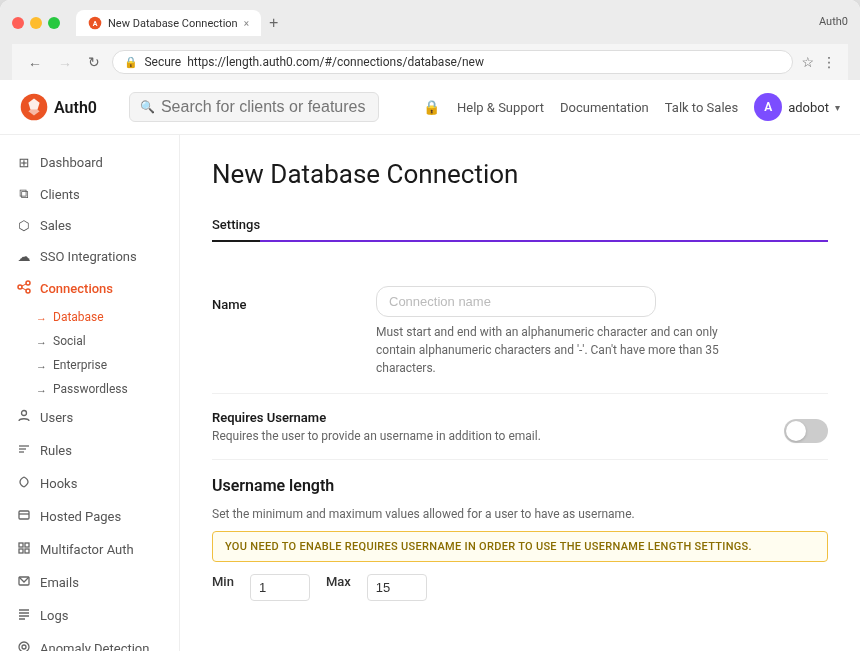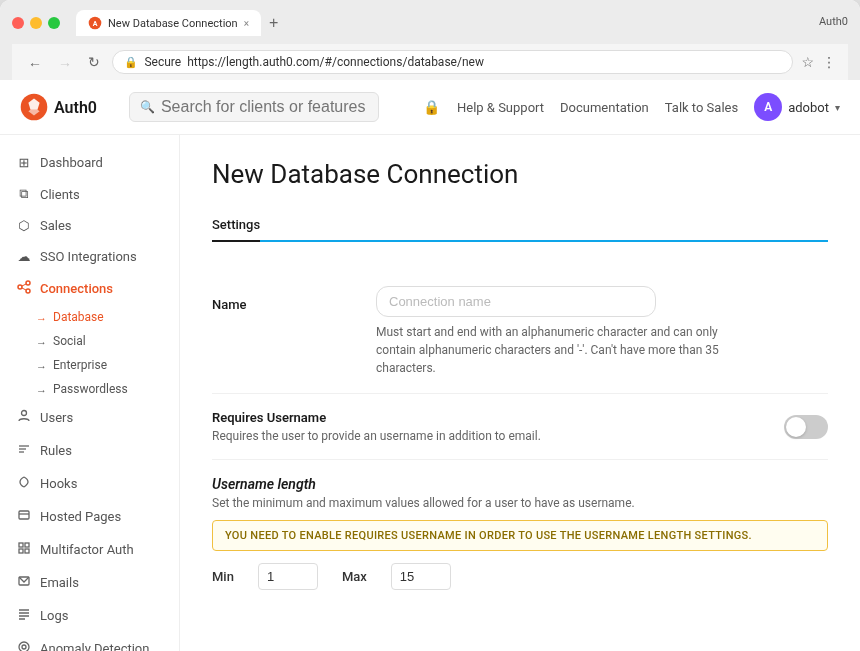--- a/index.html
+++ b/index.html
@@ -234,21 +234,21 @@
       overflow-y: auto;
     }
     .page-title {
       font-size: 26px;
       font-weight: 400;
       color: #1a1a1a;
       margin-bottom: 20px;
     }
     .tabs-bar {
       display: flex;
-      border-bottom: 2px solid #0ea5e9;
+      border-bottom: 2px solid #6d28d9;
       margin-bottom: 28px;
     }
     .tab-item {
       padding: 8px 0;
       margin-right: 24px;
       font-size: 13px;
       color: #555;
       cursor: pointer;
       border-bottom: 2px solid transparent;
       margin-bottom: -2px;
@@ -297,21 +297,21 @@
     .form-hint {
       font-size: 12px;
       color: #666;
       margin-top: 6px;
       max-width: 380px;
       line-height: 1.5;
     }
     
     .toggle-row {
       display: flex;
-      align-items: center;
+      align-items: flex-end;
       gap: 24px;
       padding: 16px 0;
       border-bottom: 1px solid #f0f0f0;
     }
     .toggle-left {
       flex: 1;
     }
     .toggle-title {
       font-size: 13px;
       font-weight: 600;
@@ -341,47 +341,45 @@
       position: absolute;
       width: 20px; height: 20px;
       border-radius: 50%;
       background: #fff;
       top: 2px; left: 2px;
       transition: transform 0.2s;
       box-shadow: 0 1px 3px rgba(0,0,0,0.2);
     }
     
     .section-header {
-      font-size: 14px;
+      font-size: 16px;
       font-weight: 600;
       color: #1a1a1a;
-      margin-bottom: 4px;
-      font-style: italic;
+      margin-bottom: 12px;
     }
     .section-desc {
       font-size: 12px;
       color: #666;
       margin-bottom: 10px;
     }
     .warning-banner {
       border: 1px solid #f0c040;
       background: #fffdf0;
       padding: 8px 12px;
       border-radius: 4px;
       font-size: 11px;
       color: #8a6d00;
       text-transform: uppercase;
       letter-spacing: 0.3px;
       font-weight: 500;
       margin-bottom: 12px;
     }
     .min-max-row {
       display: flex;
-      align-items: center;
-      gap: 24px;
+      gap: 16px;
     }
     .min-max-label {
       font-size: 13px;
       color: #333;
       font-weight: 500;
     }
     .min-max-input {
       border: 1px solid #ddd;
       border-radius: 4px;
       padding: 5px 8px;

